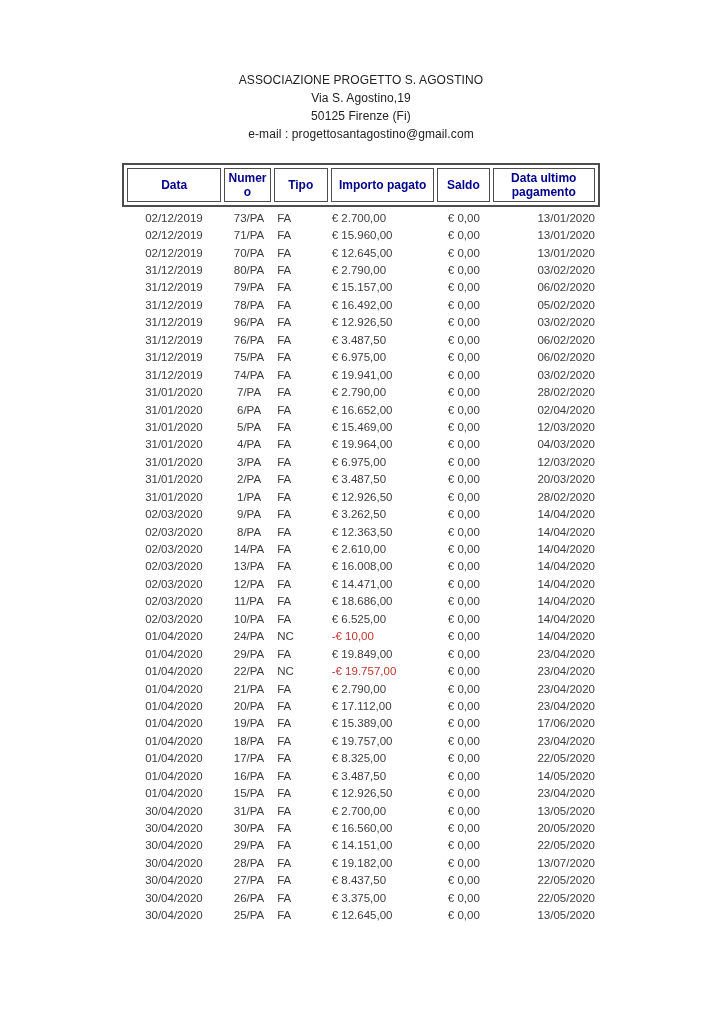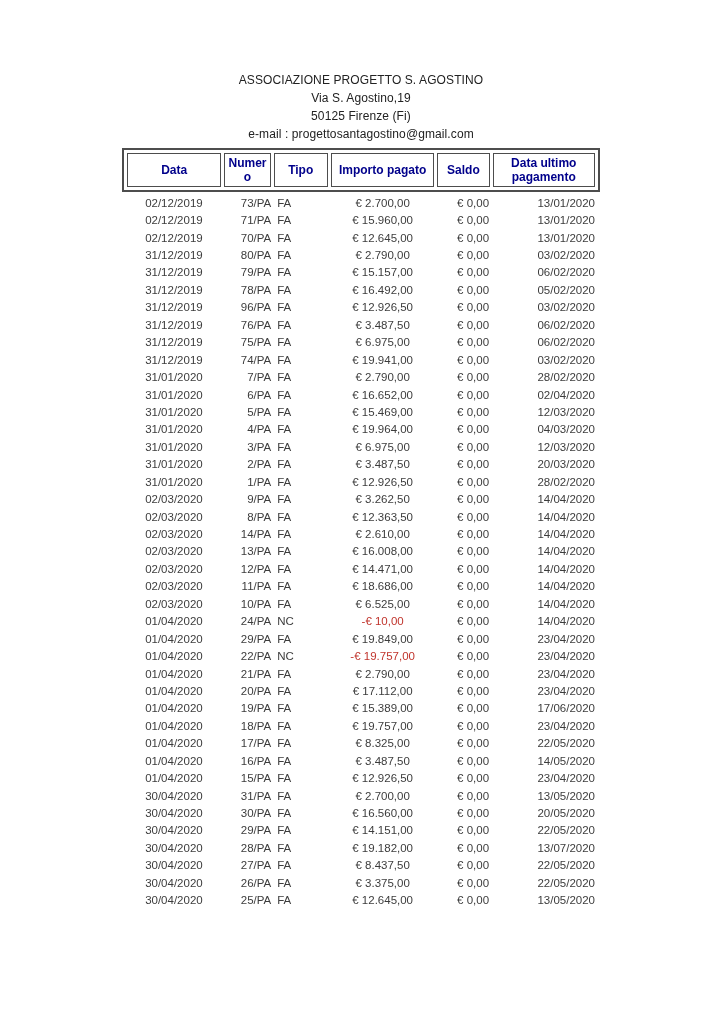--- a/index.html
+++ b/index.html
@@ -19,21 +19,21 @@
     padding-top: 71px;
   }
   .letterhead {
     text-align: center;
     font-size: 12px;
     line-height: 18px;
     color: #222222;
     letter-spacing: 0.1px;
   }
   table.hdr {
-    margin-top: 5px;
+    margin-top: 20px;
     width: 478px;
     table-layout: fixed;
     border-collapse: separate;
     border-spacing: 3px;
     border: 2px solid var(--border, #4d4d4d);
     background: #ffffff;
   }
   table.hdr th {
     border: 1.5px solid var(--border, #4d4d4d);
     color: var(--hdr-text, #00008b);
@@ -56,24 +56,24 @@
   }
   table.bod td {
     font-size: 11.5px;
     color: var(--body-text, #3c3c3c);
     height: 17.45px;
     vertical-align: middle;
     white-space: nowrap;
     overflow: visible;
   }
   table.bod td.c0 { text-align: center; padding-right: 1px; }
-  table.bod td.c1 { text-align: right;  padding-left: 2px; }
+  table.bod td.c1 { text-align: center;  padding-left: 2px; }
   table.bod td.c2 { text-align: left;  padding-left: 3px; }
-  table.bod td.c3 { text-align: center; padding-right: 2px; }
-  table.bod td.c4 { text-align: right; padding-right: 2px; }
+  table.bod td.c3 { text-align: left; padding-right: 2px; }
+  table.bod td.c4 { text-align: center; padding-right: 2px; }
   table.bod td.c5 { text-align: right; padding-right: 2px; }
   table.bod td.neg { color: var(--negative, #c0342c); }
   col.w0 { width: 94px; }
   col.w1 { width: 46px; }
   col.w2 { width: 54px; }
   col.w3 { width: 103px; }
   col.w4 { width: 52px; }
   col.w5 { width: 102px; }
 </style>
 </head>

